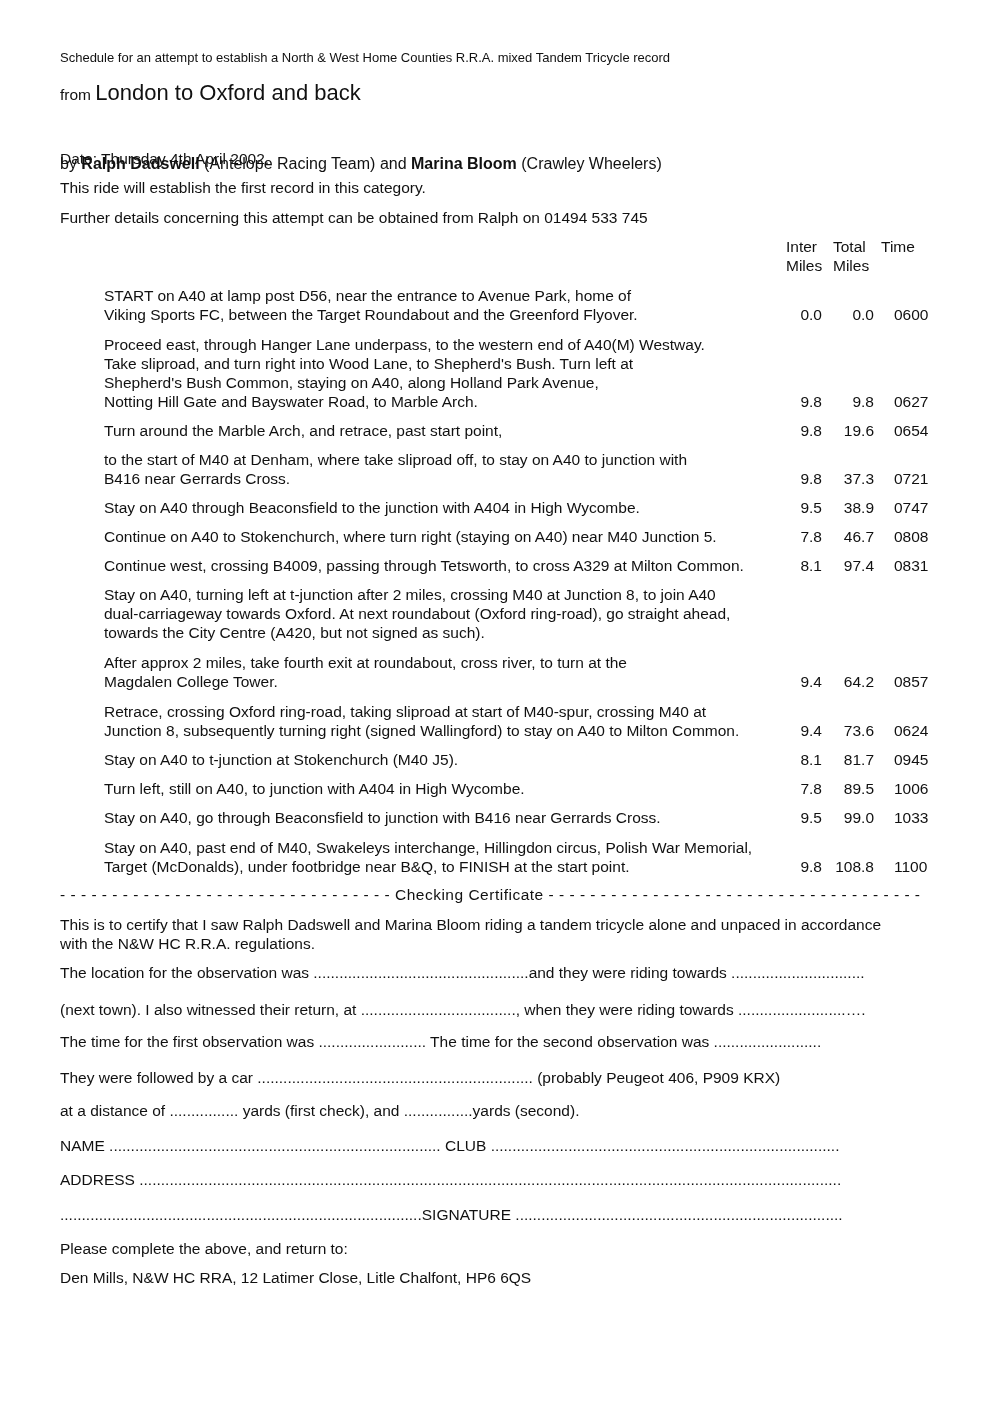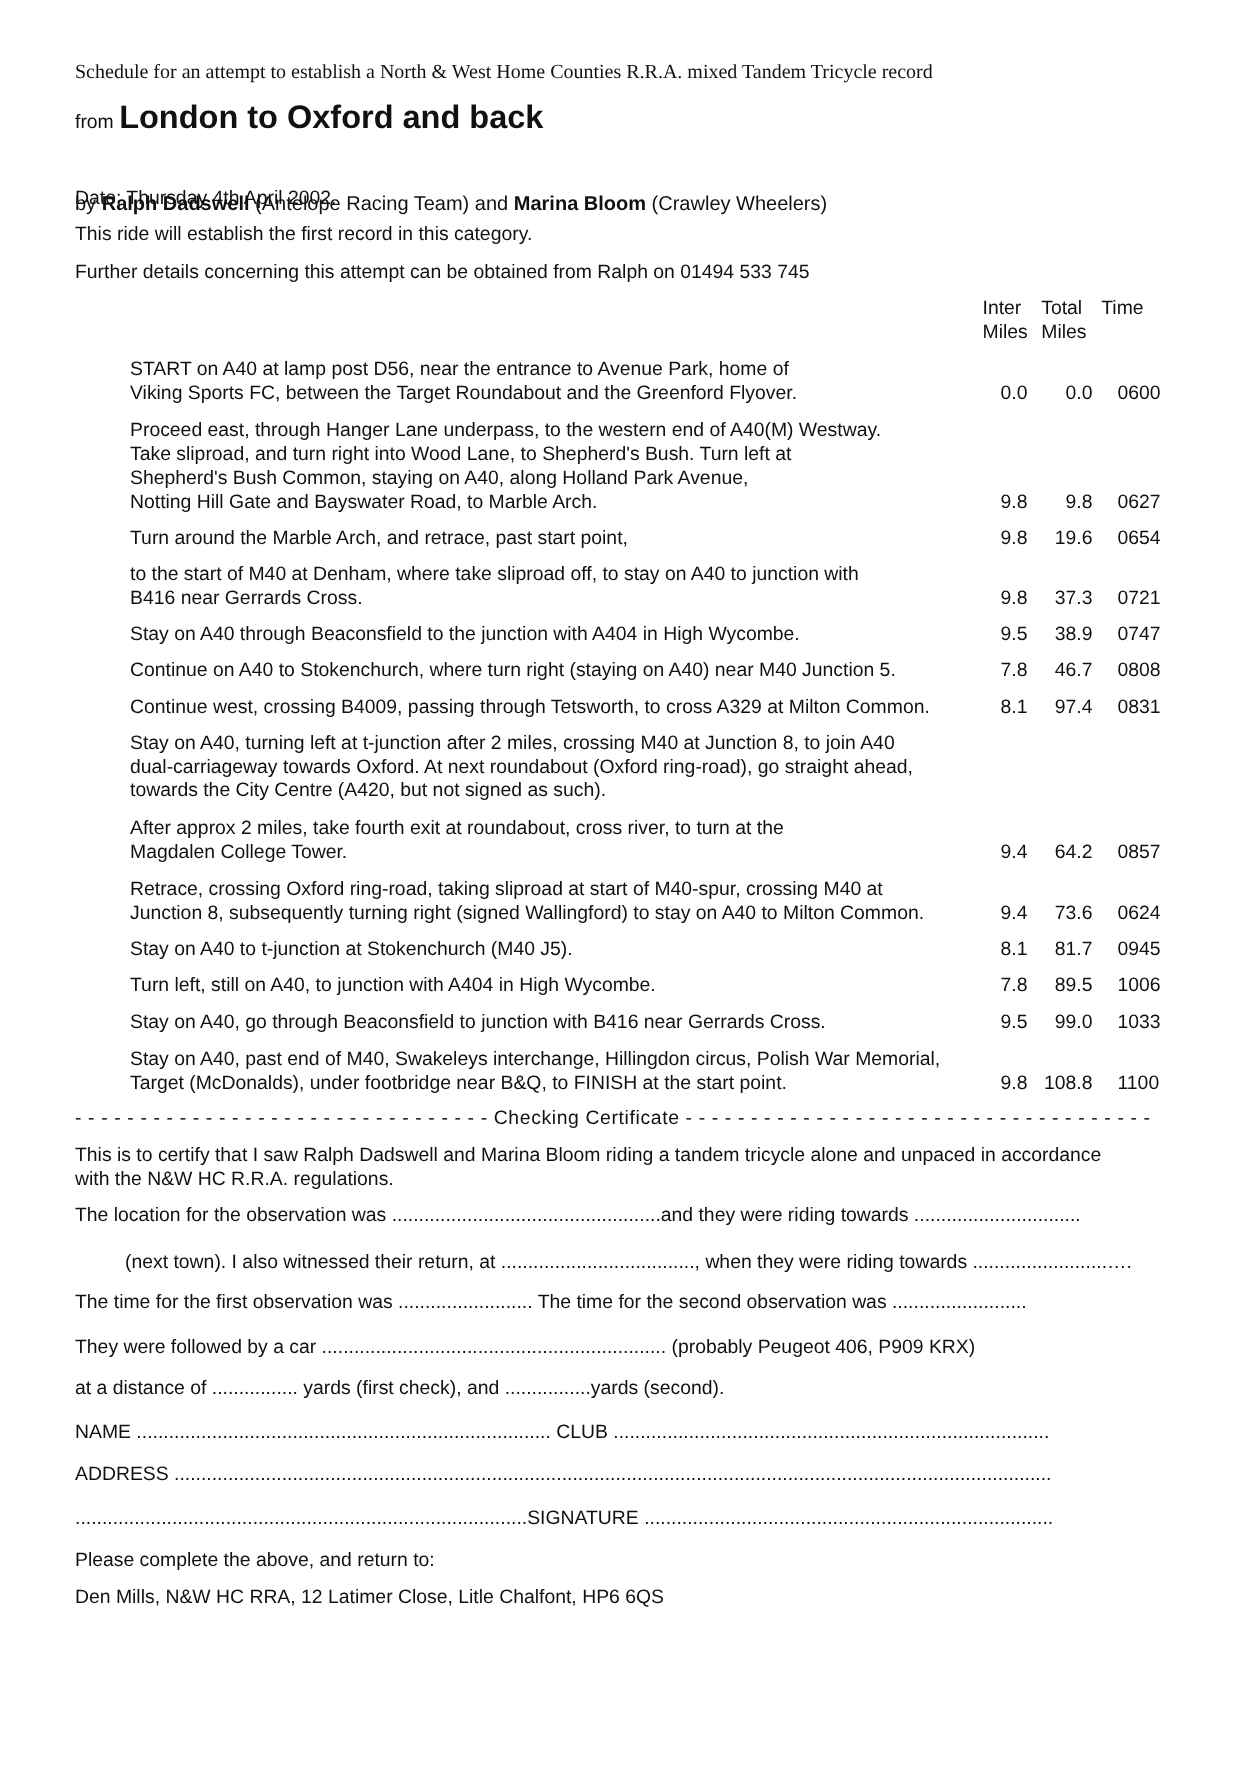--- a/index.html
+++ b/index.html
@@ -2,23 +2,23 @@
 <html><head>
 <meta charset="utf-8">
 <style>
   html, body { margin: 0; padding: 0; background: #ffffff; }
   body {
     width: 1000px; height: 1415px; position: relative; overflow: hidden;
     font-family: "Liberation Sans", sans-serif; color: #111; font-size: 15.5px;
   }
   .page { position: absolute; left: 60px; top: 0; width: 900px; }
   .line { position: absolute; left: 0; white-space: nowrap; line-height: 19px; }
-  .intro { font-size: 16px; font-family: Liberation Serif, serif; }
+  .intro { font-size: 13px; }
   .title-from { font-size: 15.5px; }
-  .title-main { font-size: 26px; font-weight: bold; }
+  .title-main { font-size: 22px; font-weight: normal; }
   .by-line { font-size: 16px; margin-top: 36px; }
   .by-line b { font-weight: bold; }
   .hdr { position: absolute; top: 237px; font-size: 15.5px; line-height: 19px; text-align: left; }
   .row { position: absolute; left: 0; width: 860px; }
   .row .desc { position: absolute; left: 0; top: 0; line-height: 19px; white-space: pre-line; width: 720px; margin-left: 44px; }
   .row .nums { position: absolute; top: 0; left: 0; width: 860px; }
   .num { position: absolute; text-align: right; line-height: 19px; }
   .n-inter { left: 700px; width: 62px; }
   .n-total { left: 762px; width: 52px; }
   .n-time { left: 820px; width: 40px; text-align: left; margin-left: 14px; }
@@ -190,21 +190,21 @@
       <span class="num n-time">1100</span>
     </div>
   </div>
 
   <div class="divider">- - - - - - - - - - - - - - - - - - - - - - - - - - - - - - - - Checking Certificate - - - - - - - - - - - - - - - - - - - - - - - - - - - - - - - - - - - -</div>
 
   <div class="cert">
     <p style="top:915px;">This is to certify that I saw Ralph Dadswell and Marina Bloom riding a tandem tricycle alone and unpaced in accordance</p>
     <p style="top:934px;">with the N&amp;W HC R.R.A. regulations.</p>
     <p style="top:963px;">The location for the observation was ..................................................and they were riding towards ...............................</p>
-    <p style="top:1000px;margin-left:40px;">(next town).  I also witnessed their return, at ...................................., when they were riding towards .........................….</p>
+    <p style="top:1000px;">(next town).  I also witnessed their return, at ...................................., when they were riding towards .........................….</p>
     <p style="top:1032px;">The time for the first  observation was .........................     The time for the second observation was .........................</p>
     <p style="top:1068px;">They were followed by a car ................................................................ (probably Peugeot 406, P909 KRX)</p>
     <p style="top:1101px;">at a distance of ................ yards (first check), and ................yards (second).</p>
     <p style="top:1136px;">NAME ............................................................................. CLUB .................................................................................</p>
     <p style="top:1170px;">ADDRESS ...................................................................................................................................................................</p>
     <p style="top:1205px;">....................................................................................SIGNATURE ............................................................................</p>
     <p style="top:1239px;">Please complete the above, and return to:</p>
     <p style="top:1268px;">Den Mills, N&amp;W HC RRA, 12 Latimer Close,  Litle Chalfont,  HP6 6QS</p>
   </div>
 

